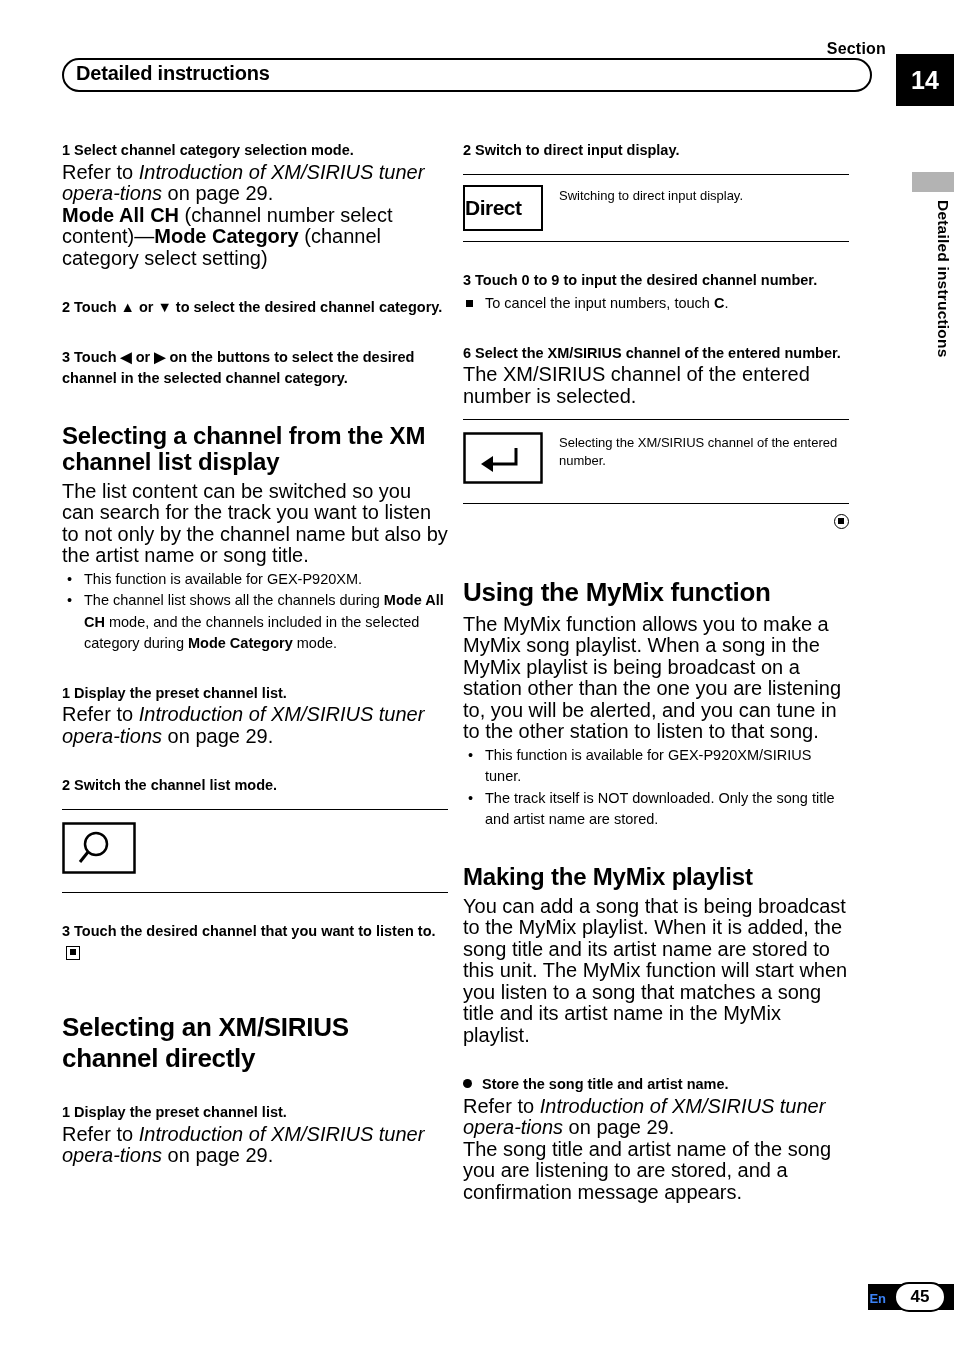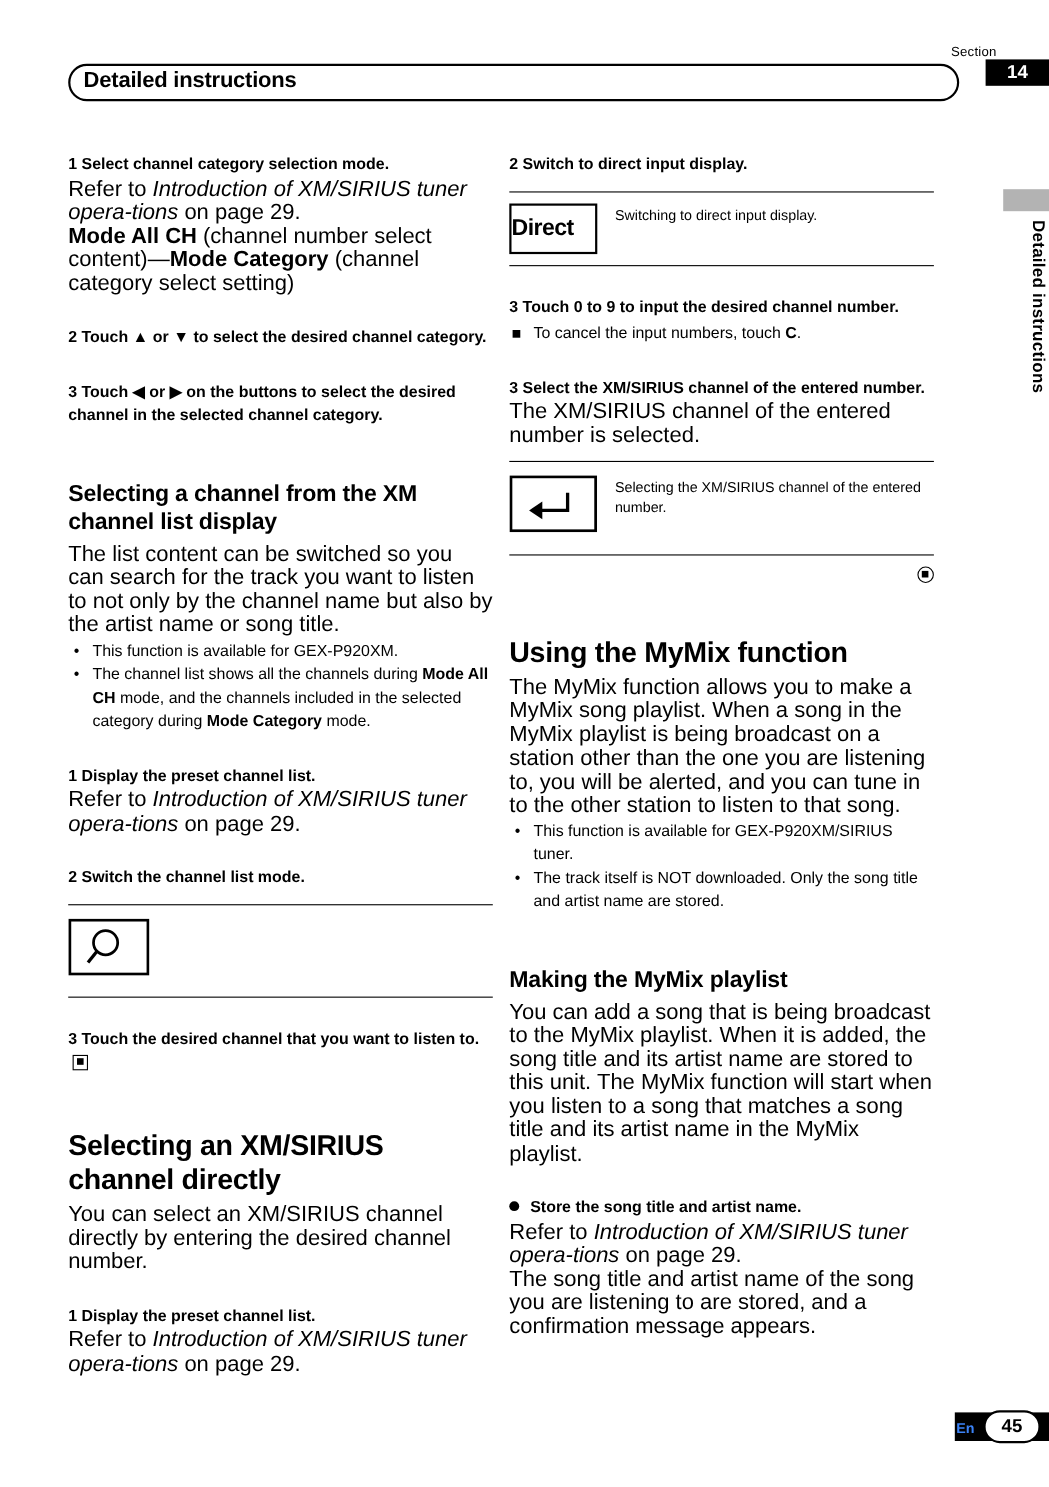--- a/index.html
+++ b/index.html
@@ -19,35 +19,35 @@
     position: absolute;
     left: 0; top: 0;
     width: 954px;
     height: 1352px;
     overflow: hidden;
   }
 
   
   .section-label {
     position: absolute;
-    right: 48px;
+    right: 68px;
     top: 40px;
-    font-size: 12px;
-    font-weight: normal;
+    font-size: 16px;
+    font-weight: bold;
     letter-spacing: 0.2px;
   }
   .section-number {
     position: absolute;
     right: 0px;
     top: 54px;
     width: 58px;
-    height: 24px;
+    height: 52px;
     background: #000000;
     color: #ffffff;
-    font-size: 17px;
+    font-size: 25px;
     font-weight: bold;
     display: flex;
     align-items: center;
     justify-content: center;
   }
   .header-pill {
     position: absolute;
     left: 62px;
     top: 58px;
     width: 810px;
@@ -108,24 +108,24 @@
 
   .body {
     font-size: 20px;
     line-height: 21.5px;
     margin-top: 0px;
   }
   .ital { font-style: italic; }
   .bold { font-weight: bold; }
 
   .h2 {
-    font-size: 21px;
+    font-size: 24px;
     font-weight: bold;
     line-height: 26px;
-    margin-top: 46px;
+    margin-top: 33px;
     margin-bottom: 6px;
     letter-spacing: -0.2px;
   }
   .h1 {
     font-size: 26px;
     font-weight: bold;
     line-height: 31px;
     margin-top: 48px;
     margin-bottom: 6px;
     letter-spacing: -0.3px;
@@ -324,21 +324,20 @@
           <rect x="1.5" y="1.5" width="71" height="49" fill="none" stroke="#000" stroke-width="2.5"></rect>
           <circle cx="34" cy="22" r="11" fill="none" stroke="#000" stroke-width="2.5"></circle>
           <line x1="26" y1="30" x2="18" y2="40" stroke="#000" stroke-width="3"></line>
         </svg>
       </div>
     </div>
 
     <p class="step"><span>3    Touch the desired channel that you want to listen to.</span><span class="endsq"></span></p>
 
     <p class="h1">Selecting an XM/SIRIUS channel directly</p>
-    <p class="body">You can select an XM/SIRIUS channel directly by entering the desired channel number.</p>
 
     <p class="step">1    Display the preset channel list.</p>
     <p class="body"><span>Refer to </span><span class="ital">Introduction of XM/SIRIUS tuner opera-tions</span><span> on page 29.</span></p>
 
   </div>
 
   <div class="col col-right">
 
     <p class="step step-first">2    Switch to direct input display.</p>
 
@@ -349,21 +348,21 @@
           </div>
       </div>
       <div class="fig-caption">Switching to direct input display.</div>
     </div>
 
     <p class="step">3    Touch 0 to 9 to input the desired channel number.</p>
     <ul class="sq">
       <li><span class="sqdot"></span><span>To cancel the input numbers, touch </span><span class="bold">C</span><span>.</span></li>
     </ul>
 
-    <p class="step">3    Select the XM/SIRIUS channel of the entered number.</p>
+    <p class="step">6    Select the XM/SIRIUS channel of the entered number.</p>
     <p class="body">The XM/SIRIUS channel of the entered number is selected.</p>
 
     <div class="figbox">
       <div class="fig-icon">
         <svg width="80" height="52" viewBox="0 0 80 52">
           <rect x="1.5" y="1.5" width="77" height="49" fill="none" stroke="#000" stroke-width="2.5"></rect>
           <polyline points="53,16 53,32 28,32" fill="none" stroke="#000" stroke-width="3"></polyline>
           <polygon points="30,24 30,40 18,32" fill="#000"></polygon>
         </svg>
       </div>

